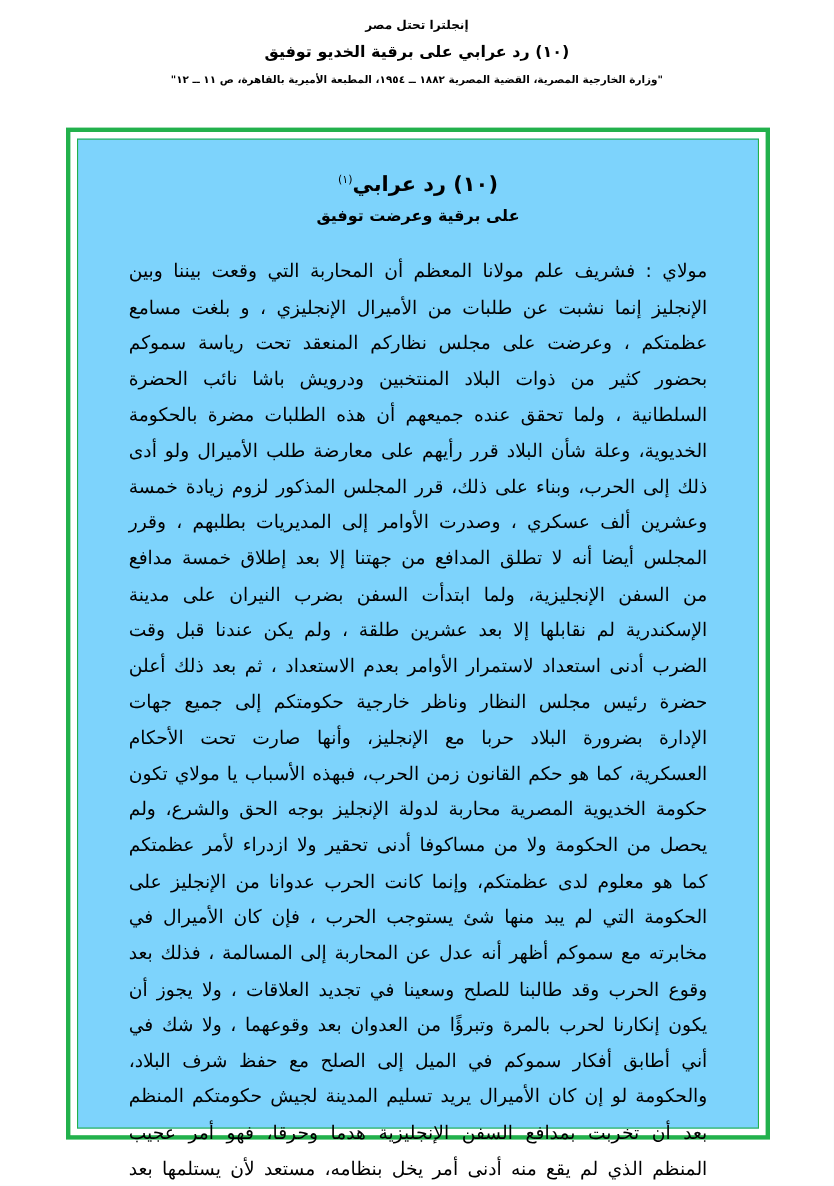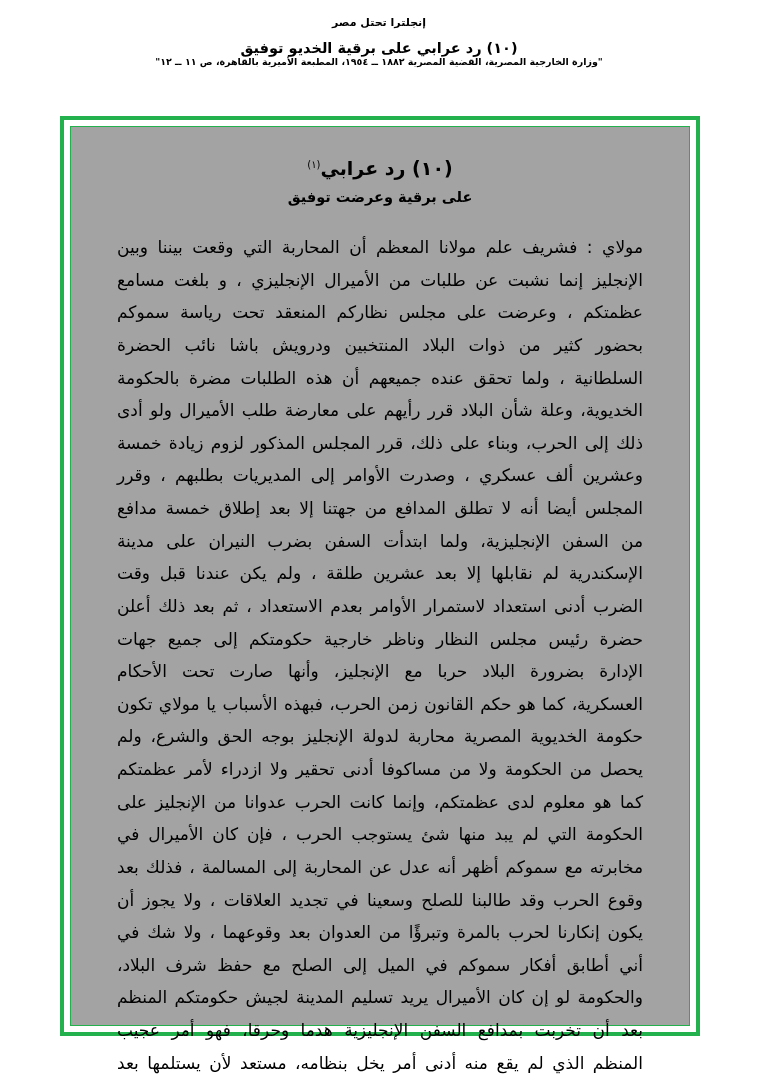--- a/index.html
+++ b/index.html
@@ -27,21 +27,21 @@
   }
   .header-line-1 {
     font-size: 11px;
     font-weight: bold;
     letter-spacing: 0px;
     margin-bottom: 11px;
   }
   .header-line-2 {
     font-size: 14.5px;
     font-weight: bold;
-    margin-bottom: 0;
+    margin-bottom: 11px;
   }
   .header-line-3 {
     font-size: 9.5px;
     font-weight: bold;
     margin-bottom: 0px;
   }
   .frame {
     position: absolute;
     top: 116px;
     left: 60px;
@@ -51,21 +51,21 @@
     box-sizing: border-box;
   }
   .frame-inner {
     position: absolute;
     top: 6px;
     left: 6px;
     right: 6px;
     bottom: 6px;
     border: 1px solid #22b14c;
     box-sizing: border-box;
-    background: #a3a3a3;
+    background: #7dd3fc;
   }
   .content {
     position: absolute;
     top: 0;
     left: 0;
     right: 0;
     bottom: 0;
     padding: 24px 46px 10px 46px;
     box-sizing: border-box;
   }

